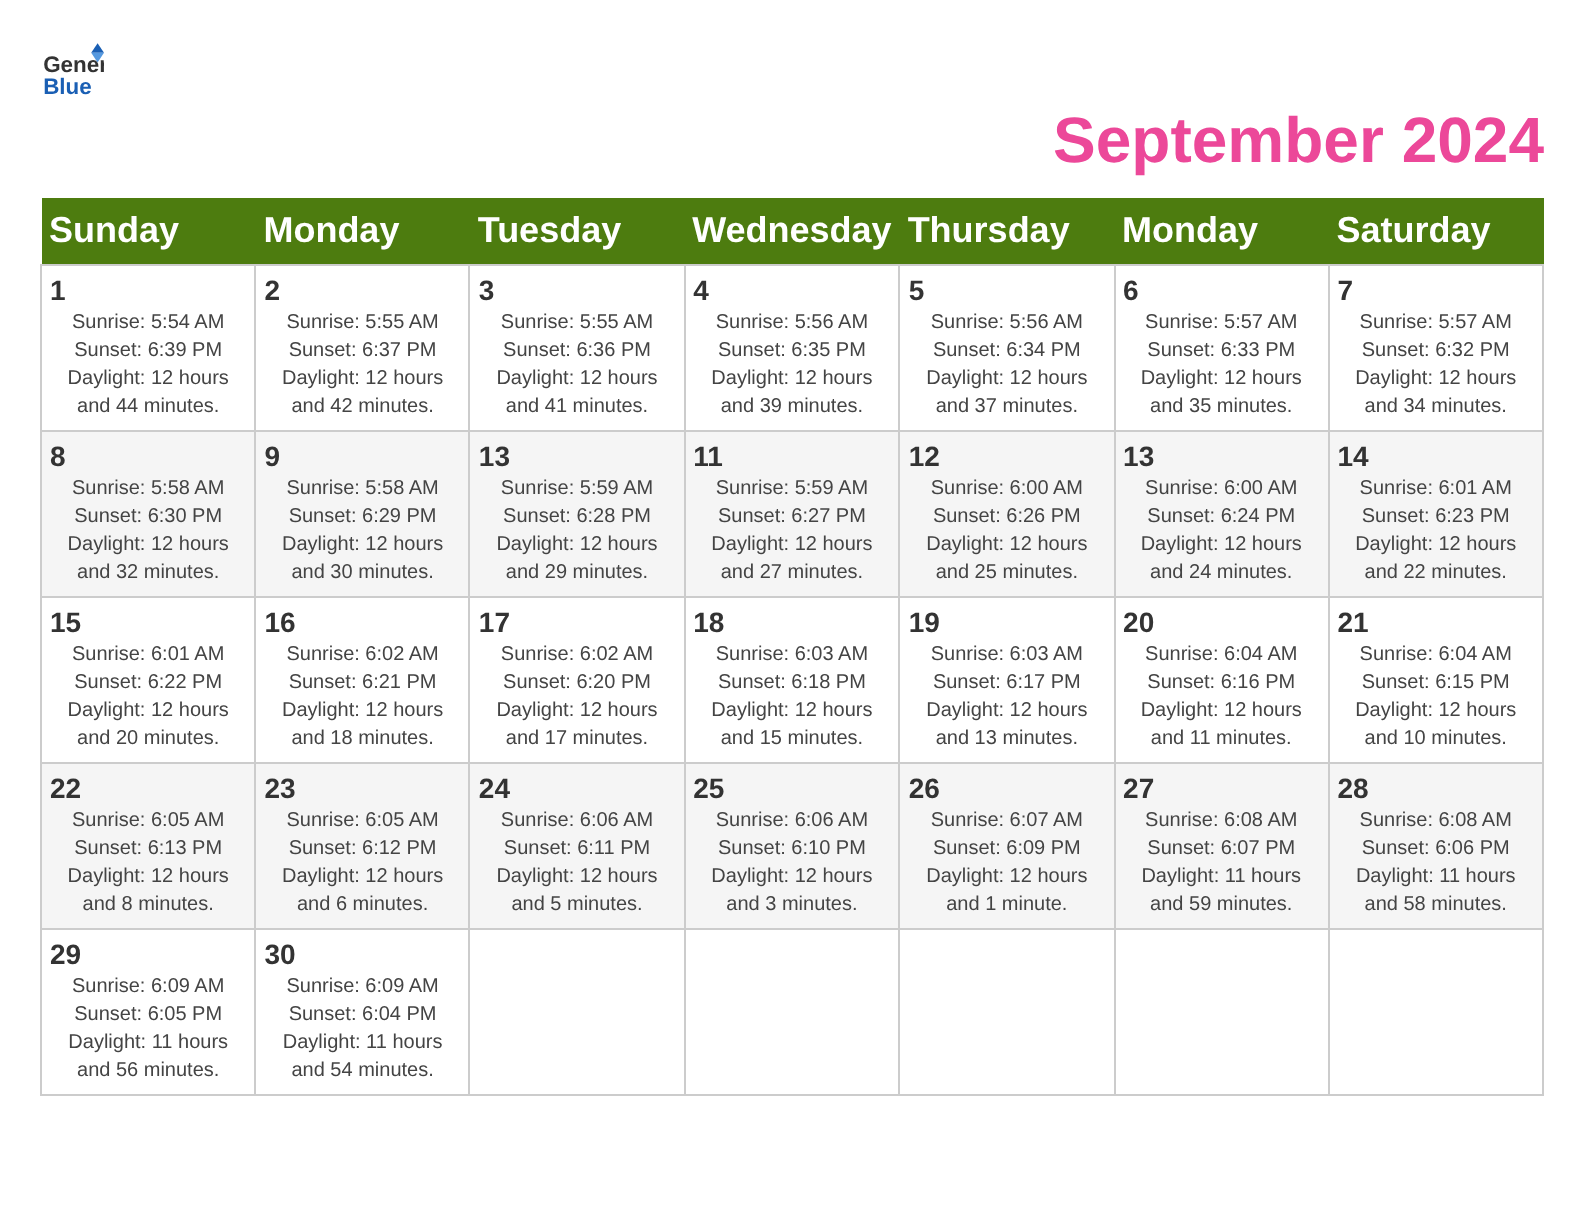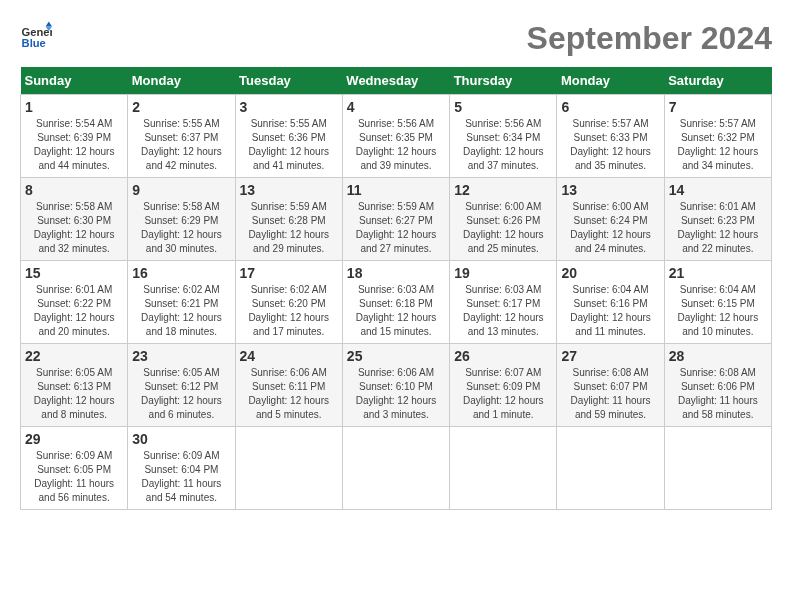--- a/index.html
+++ b/index.html
@@ -24,37 +24,38 @@
     .logo-icon {
       width: 32px;
       height: 32px;
     }
     .title-block {
       text-align: right;
     }
     .month-year {
       font-size: 32px;
       font-weight: bold;
-      color: #737373;
+      color: #ec4899;
+      margin-top: 32px;
     }
     .location {
       font-size: 15px;
       color: #555;
     }
     table {
       width: 100%;
       border-collapse: collapse;
       font-size: 11px;
     }
     th {
-      background: #15803d;
+      background: #4d7c0f;
       color: #fff;
       padding: 6px 4px;
       text-align: left;
-      font-size: 13px;
+      font-size: 18px;
       font-weight: bold;
     }
     td {
       border: 1px solid #ccc;
       vertical-align: top;
       padding: 4px;
       width: 14.28%;
       min-height: 80px;
     }
     .day-num {

